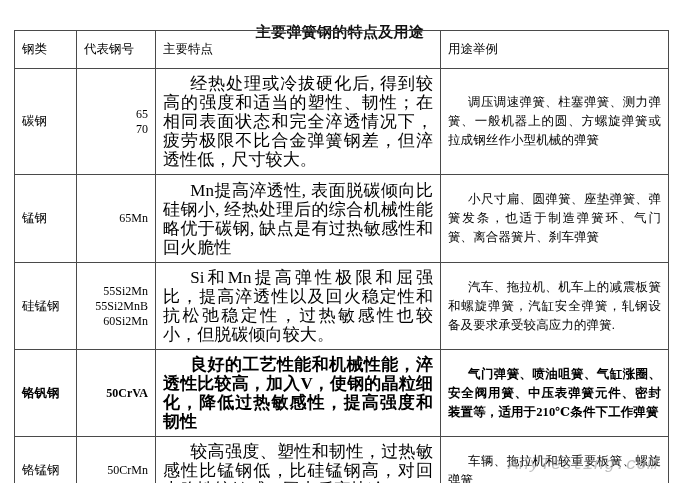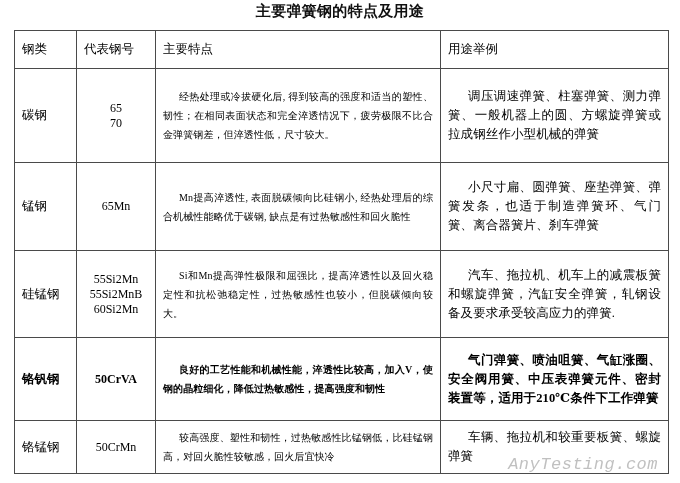--- a/index.html
+++ b/index.html
@@ -20,21 +20,21 @@
     width: 680px;
     height: 483px;
     box-sizing: border-box;
   }
   .doc-title {
     text-align: center;
     font-family: "Liberation Sans", "DejaVu Sans", sans-serif;
     font-weight: bold;
     font-size: 15px;
     line-height: 18px;
-    padding-top: 2px;
+    padding-top: 23px;
     letter-spacing: 0.3px;
     color: #111111;
   }
   .table-wrap {
     position: absolute;
     left: 14px;
     top: 30px;
     width: 654px;
   }
   table.spec {
@@ -62,33 +62,33 @@
     padding-left: 8px;
   }
   .cell-class {
     text-align: left;
     font-size: 12.5px;
     padding-left: 8px;
     white-space: nowrap;
     margin-left: 28px;
   }
   .cell-grade {
-    text-align: center;
+    text-align: right;
     font-size: 12px;
     padding-left: 8px;
     line-height: 15px;
     white-space: nowrap;
   }
   .cell-grade .gline { display: block; }
   .cell-text {
     text-align: justify;
     text-align-last: left;
     text-indent: 1.6em;
     line-height: 19px;
-    font-size: 10px;
+    font-size: 17px;
     letter-spacing: 0.1px;
   }
   .cell-usage {
     text-align: justify;
     text-align-last: left;
     text-indent: 1.6em;
     line-height: 19px;
     font-size: 12.5px;
     letter-spacing: 0.1px;
   }

